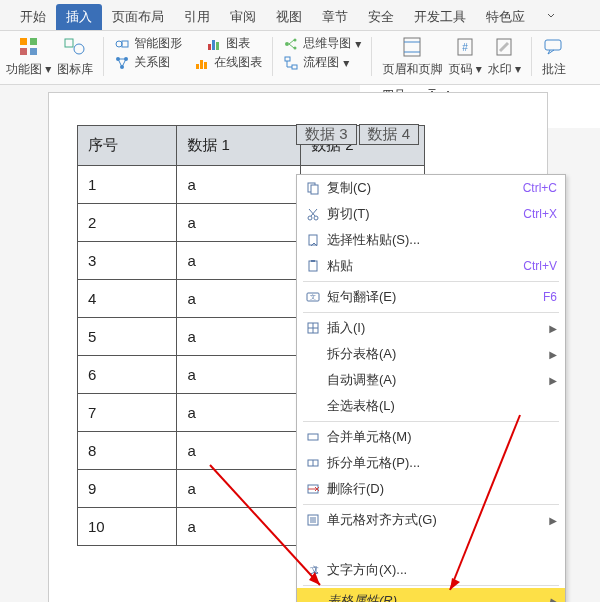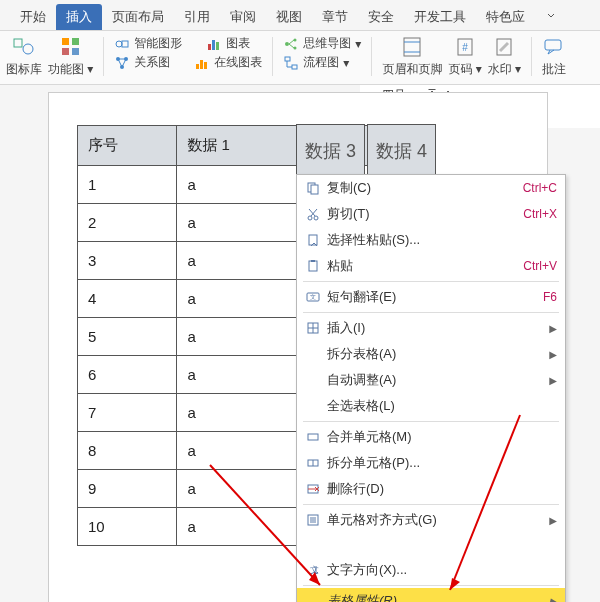--- a/index.html
+++ b/index.html
@@ -20,27 +20,27 @@
   .sep { width:1px; background:#ddd; align-self:stretch; margin:2px 4px; }
   .fmtbar { position:absolute; top:85px; right:0; background:#fff; border-bottom:1px solid #ccc; padding:2px 8px; font-size:12px; color:#333; display:flex; align-items:center; gap:8px; }
   .fmt-row2 { position:absolute; top:106px; right:0; background:#fff; padding:2px 8px; display:flex; align-items:center; gap:6px; font-size:13px; color:#333; }
   .fmt-row2 .sq { width:16px; height:16px; border:1px solid #888; display:inline-block; }
   .doc { position:absolute; top:92px; left:48px; width:500px; background:#fff; border:1px solid #ccc; }
   .move-handle { position:absolute; top:98px; left:60px; width:18px; height:18px; border:1px solid #888; display:flex; align-items:center; justify-content:center; font-size:11px; color:#555; background:#fff;}
   table.dtable { border-collapse:collapse; width:348px; margin:32px 0 0 28px; }
   table.dtable th, table.dtable td { border:1px solid #555; padding:10px 10px; font-size:15px; color:#222; text-align:left;margin-left:15px; }
   table.dtable th { background:#d9dde2; font-weight:normal; }
   .hidden-cols { position:absolute; top:124px; left:296px; display:flex; gap:2px; }
-  .hidden-cols div { border:1px solid #555; background:#d9dde2; padding:14px 8px; font-size:18px; color:#555; }
+  .hidden-cols div { border:1px solid #555; background:#d9dde2; padding:0 8px; font-size:15px; color:#555; }
   .ctxmenu { position:absolute; top:174px; left:296px; width:270px; background:#fff; border:1px solid #b8b8b8; box-shadow:2px 2px 4px rgba(0,0,0,0.15); font-size:13px; color:#333; }
   .ctx-item { display:flex; align-items:center; padding:4px 8px 4px 6px; cursor:pointer; }
   .ctx-ico { width:20px; height:16px; flex:none; display:inline-flex; align-items:center; justify-content:center; color:#5b7aa8; }
   .ctx-ico svg{width:14px;height:14px;}
   .ctx-lbl { flex:1; padding-left:4px; }
-  .ctx-sc { color:#be185d; font-size:12px; padding-left:6px;}
+  .ctx-sc { color:#8b5cf6; font-size:12px; padding-left:6px;}
   .ctx-arr { color:#666; font-size:10px; padding-left:4px;}
   .ctx-sep { height:1px; background:#ddd; margin:2px 6px; }
   .ctx-item.hl { background:#fde047;font-style:italic; }
   .arrow { position:absolute; pointer-events:none; }
 </style>
 </head>
 <body>
 
 <div class="tabbar">
   <div class="tab">开始</div>
@@ -57,36 +57,36 @@
     <svg width="12" height="12" viewBox="0 0 12 12">
         <path d="M3 4l3 3 3-3" stroke="#555" fill="none"></path>
       </svg>
   </div>
 </div>
 
 <div class="ribbon">
   <div class="rb-big">
     <span class="rb-ico">
         <svg viewBox="0 0 24 24">
-          <rect x="2" y="4" width="8" height="8" fill="none" stroke="#4a8"></rect>
-          <circle cx="16" cy="14" r="5" fill="none" stroke="#48c"></circle>
-        </svg>
-      </span>
-    <span>图标库</span>
-  </div>
-  <div class="rb-big">
-    <span class="rb-ico">
-        <svg viewBox="0 0 24 24">
           <rect x="3" y="3" width="7" height="7" fill="#f90"></rect>
           <rect x="13" y="3" width="7" height="7" fill="#6b6"></rect>
           <rect x="3" y="13" width="7" height="7" fill="#c66"></rect>
           <rect x="13" y="13" width="7" height="7" fill="#69c"></rect>
         </svg>
       </span>
     <span><span>功能图</span> ▾</span>
+  </div>
+  <div class="rb-big">
+    <span class="rb-ico">
+        <svg viewBox="0 0 24 24">
+          <rect x="2" y="4" width="8" height="8" fill="none" stroke="#4a8"></rect>
+          <circle cx="16" cy="14" r="5" fill="none" stroke="#48c"></circle>
+        </svg>
+      </span>
+    <span>图标库</span>
   </div>
   <div class="sep"></div>
   <div class="rb-group">
     <div class="rb-row">
       <div class="rb-btn">
           <span class="rb-ico">
             <svg viewBox="0 0 16 16">
               <circle cx="5" cy="8" r="3" fill="none" stroke="#48c"></circle>
               <rect x="8" y="5" width="6" height="6" fill="none" stroke="#48c"></rect>
             </svg>

